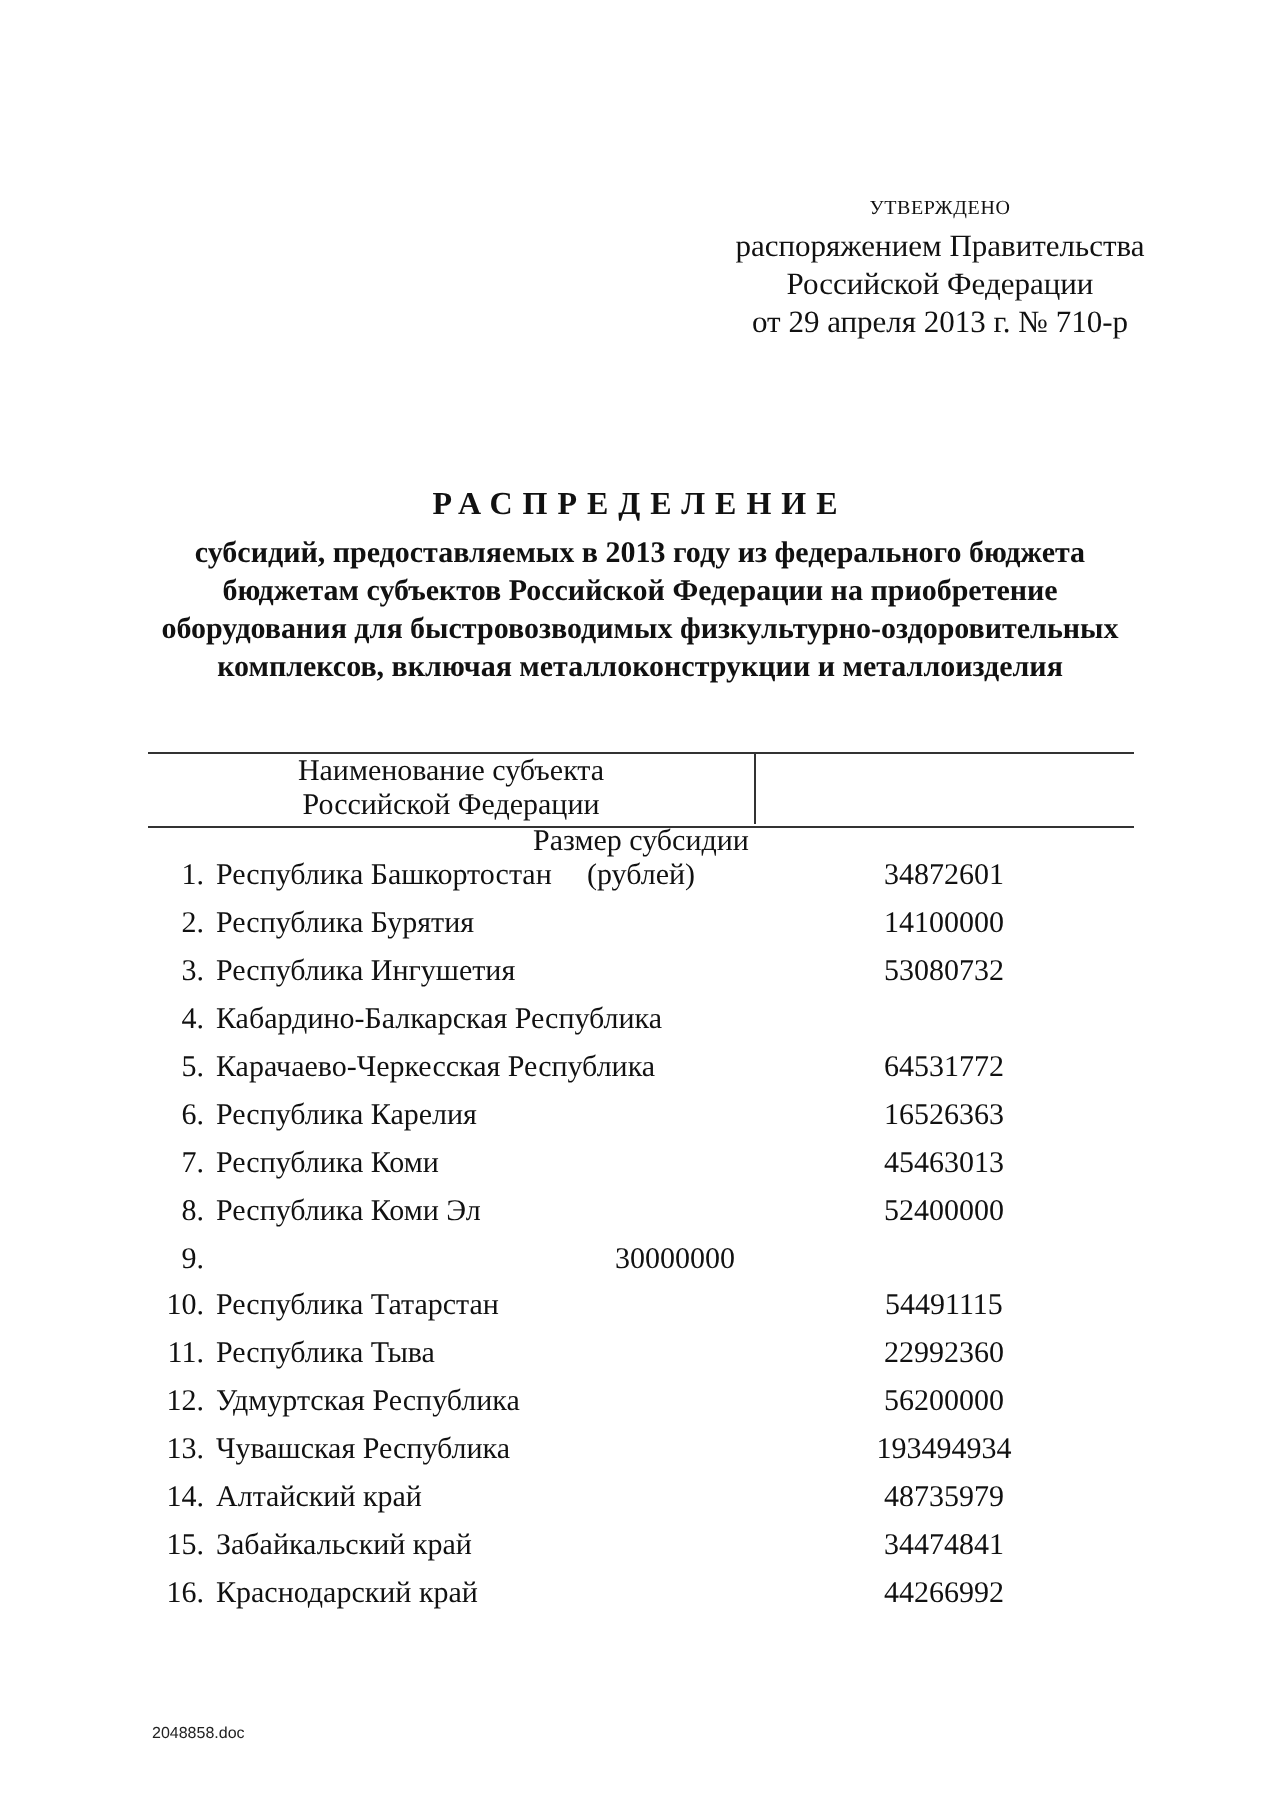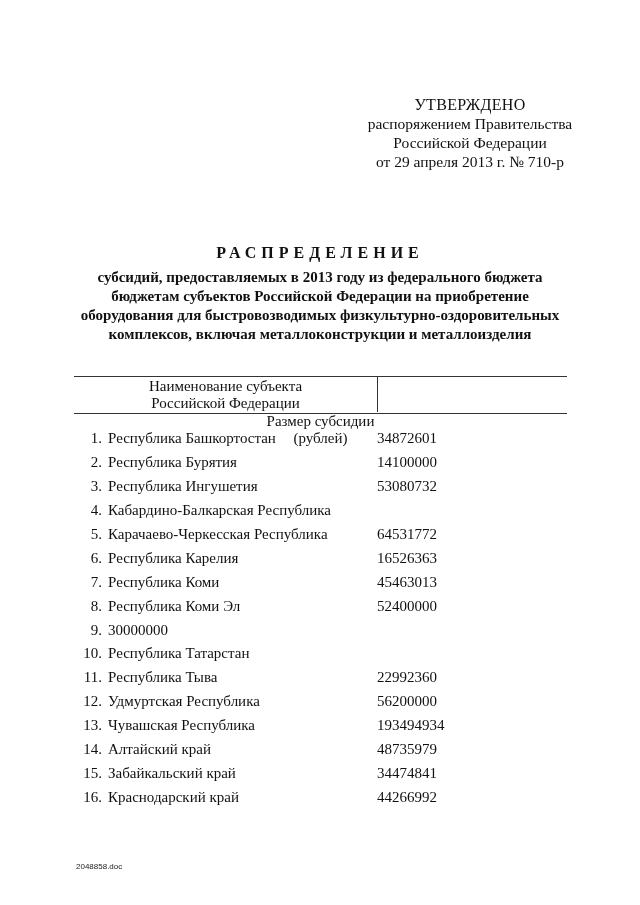--- a/index.html
+++ b/index.html
@@ -1,35 +1,35 @@
 <!DOCTYPE html>
 <html><head>
 <meta charset="utf-8">
 <style>
   html, body { margin: 0; padding: 0; background: #ffffff; }
   body { width: 640px; height: 905px; position: relative; overflow: hidden;
          font-family: "Liberation Serif", serif; color: #111; }
   .approved { position: absolute; left: 340px; top: 95px; width: 260px; text-align: center;
               font-size: 15.5px; line-height: 19px; }
-  .approved .head { font-size: 16px; letter-spacing: 0.3px; }
+  .approved .head { font-size: 10px; letter-spacing: 0.3px; }
   .title { position: absolute; left: 0; width: 640px; top: 244px; text-align: center;
            font-weight: bold; font-size: 16px; letter-spacing: 5px; }
   .subtitle { position: absolute; left: 60px; width: 520px; top: 268px; text-align: center;
               font-weight: bold; font-size: 15px; line-height: 19px; }
   .table { position: absolute; left: 74px; top: 376px; width: 493px; }
   .thead { display: flex; border-top: 1.5px solid #333; border-bottom: 1.5px solid #333;
            height: 36px; flex-direction: column; }
   .th { text-align: center; font-size: 15px; line-height: 17px; padding-top: 1px; }
   .th.name { width: 303px; border-right: 1px solid #333; }
   .th.amount { flex: 1; }
   .rows { margin-top: 13px; }
   .row { display: flex; height: 23.9px; align-items: center; font-size: 15px; }
   .num { width: 34px; text-align: right; padding-right: 6px; box-sizing: border-box; }
   .region { width: 269px; padding-left: 0px; }
-  .val { flex: 1; text-align: left; }
+  .val { flex: 1; text-align: center; }
   .footer { position: absolute; left: 76px; top: 862px; font-family: "Liberation Sans", sans-serif;
             font-size: 8px; color: #222; }
 </style>
 </head>
 <body>
 
 <div class="approved">
   <div class="head">УТВЕРЖДЕНО</div>
   <div>распоряжением Правительства</div>
   <div>Российской Федерации</div>
@@ -96,20 +96,21 @@
         <div class="region">Республика Коми Эл</div>
         <div class="val">52400000</div>
       </div>
       <div class="row">
         <div class="num">9.</div>
         <div class="val">30000000</div>
       </div>
       <div class="row">
         <div class="num">10.</div>
         <div class="region">Республика Татарстан</div>
+        <div class="val">54491115</div>
       </div>
       <div class="row">
         <div class="num">11.</div>
         <div class="region">Республика Тыва</div>
         <div class="val">22992360</div>
       </div>
       <div class="row">
         <div class="num">12.</div>
         <div class="region">Удмуртская Республика</div>
         <div class="val">56200000</div>

